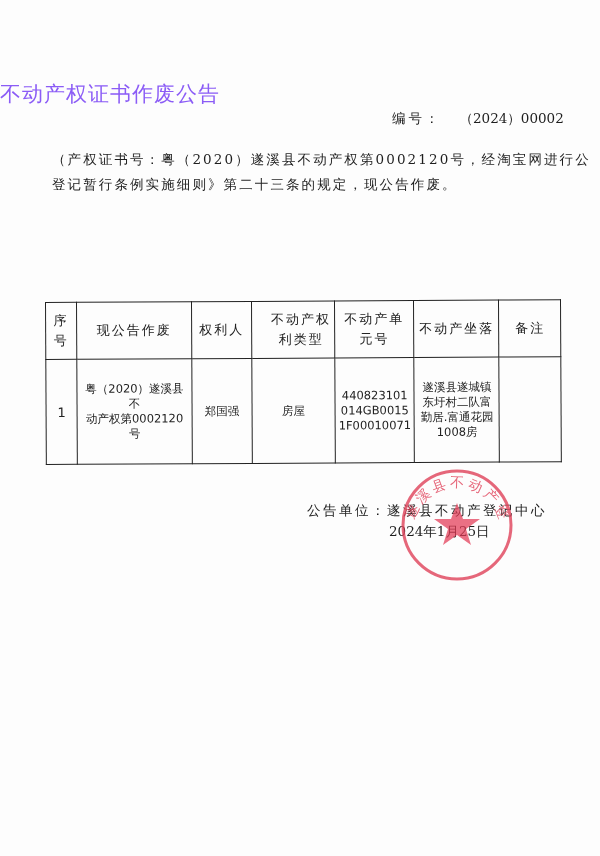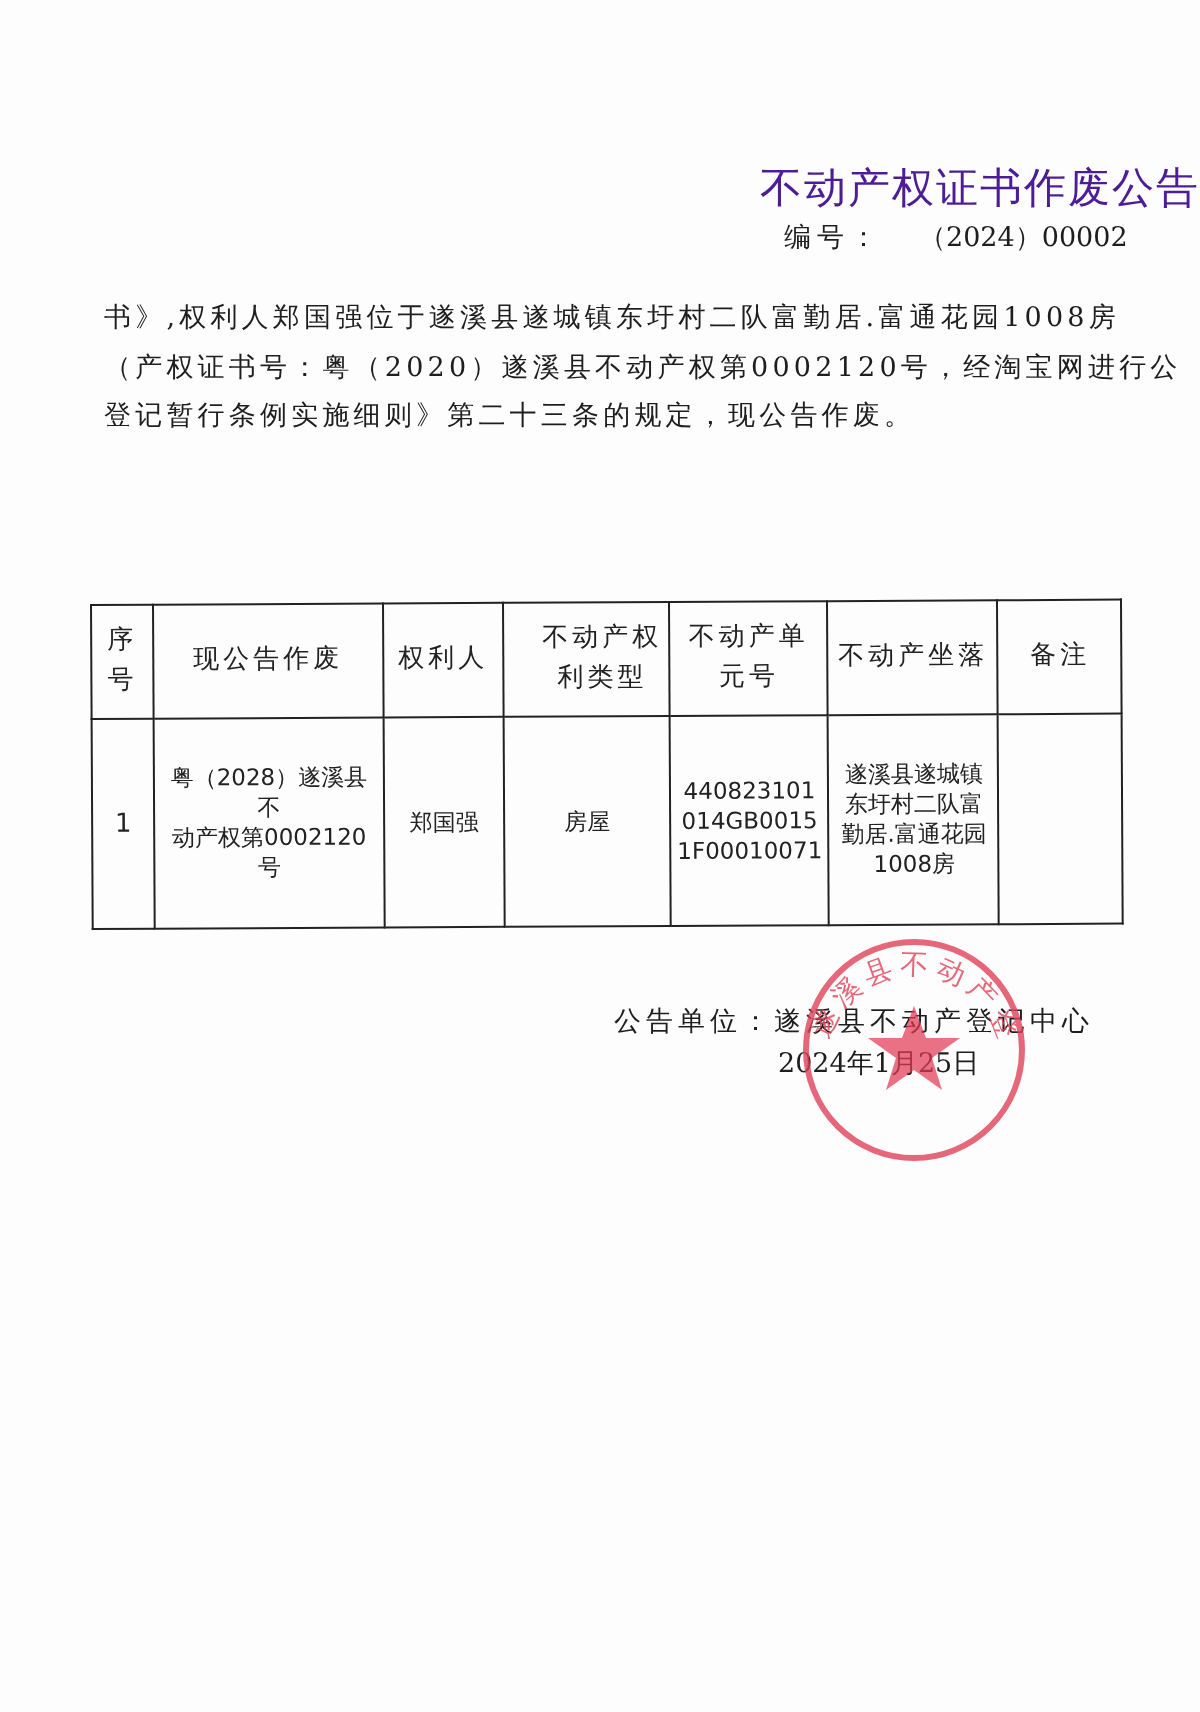--- a/index.html
+++ b/index.html
@@ -1,22 +1,22 @@
 <!DOCTYPE html>
 <html><head>
 <meta charset="utf-8">
 <style>
   html, body { margin:0; padding:0; }
   body {
     width:600px; height:856px; background:#fdfdfd; position:relative; overflow:hidden;
     font-family: "DejaVu Serif", "Liberation Serif", serif; color:#1e1e1e;
   }
   .title {
-    position:absolute; left:0; width:600px; top:80px; text-align:right;
-    font-size:21px; letter-spacing:1px; font-family:"DejaVu Sans", sans-serif; color:#4c1d95;
+    position:absolute; left:0; width:600px; top:80px; text-align:left;
+    font-size:21px; letter-spacing:1px; font-family:"DejaVu Sans", sans-serif; color:#8b5cf6;
   }
   .docno {
     position:absolute; left:392px; top:110px; font-size:13.5px; white-space:nowrap;
   }
   .docno .lbl { letter-spacing:3px;margin-top:40px; }
   .docno .val { margin-left:18px; }
   .body {
     position:absolute; left:52px; top:147px; width:500px; font-size:13.5px; line-height:24.5px;
     letter-spacing:2.1px; text-align:justify;
   }
@@ -50,21 +50,20 @@
 </head>
 <body>
 
 <div class="title">不动产权证书作废公告</div>
 
 <div class="docno">
   <span class="lbl">编号：</span><span class="val">（2024）00002</span>
 </div>
 
 <div class="body">
-  <span class="line">书》,权利人郑国强位于遂溪县遂城镇东圩村二队富勤居.富通花园1008房</span>
   <span class="line">（产权证书号：粤（2020）遂溪县不动产权第0002120号，经淘宝网进行公</span>
   <span class="line">登记暂行条例实施细则》第二十三条的规定，现公告作废。</span>
 </div>
 
 <table class="cert">
   <tbody>
       <tr>
     <th style="width:24px;">
       <span>序</span><br>
       <span>号</span>
@@ -86,21 +85,21 @@
     <th style="width:78px;">
       <span>不动产坐落</span>
     </th>
     <th style="width:55px;">
       <span>备注</span>
     </th>
   </tr>
   <tr>
     <td style="font-size:13px;">1</td>
     <td>
-      <span>粤（2028）遂溪县不</span><br>
+      <span>粤（2020）遂溪县不</span><br>
       <span>动产权第0002120号</span>
     </td>
     <td>郑国强</td>
     <td>房屋</td>
     <td class="unit">
       <span>440823101</span><br>
       <span>014GB0015</span><br>
       <span>1F00010071</span>
     </td>
     <td>

